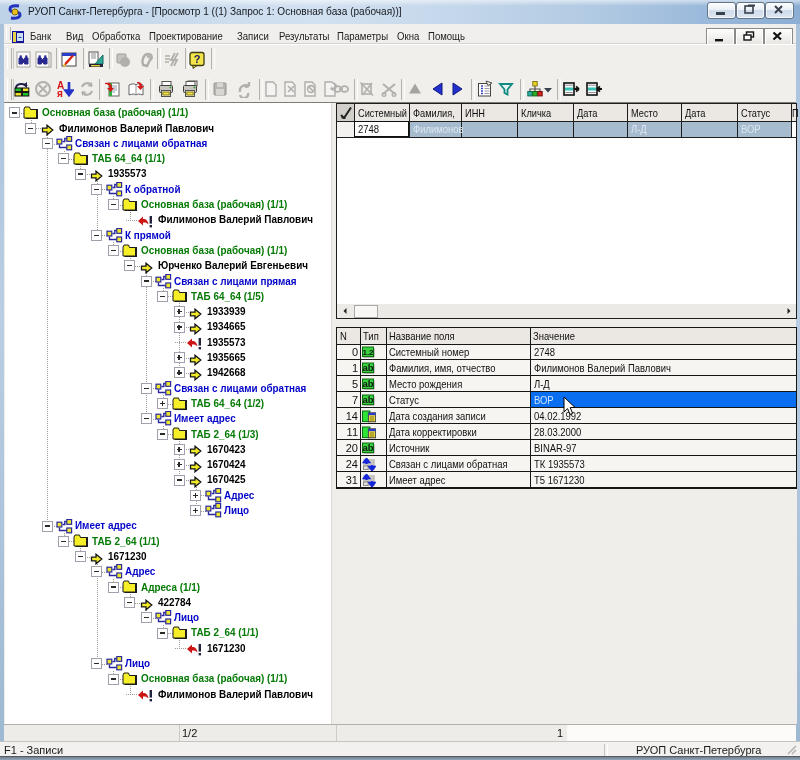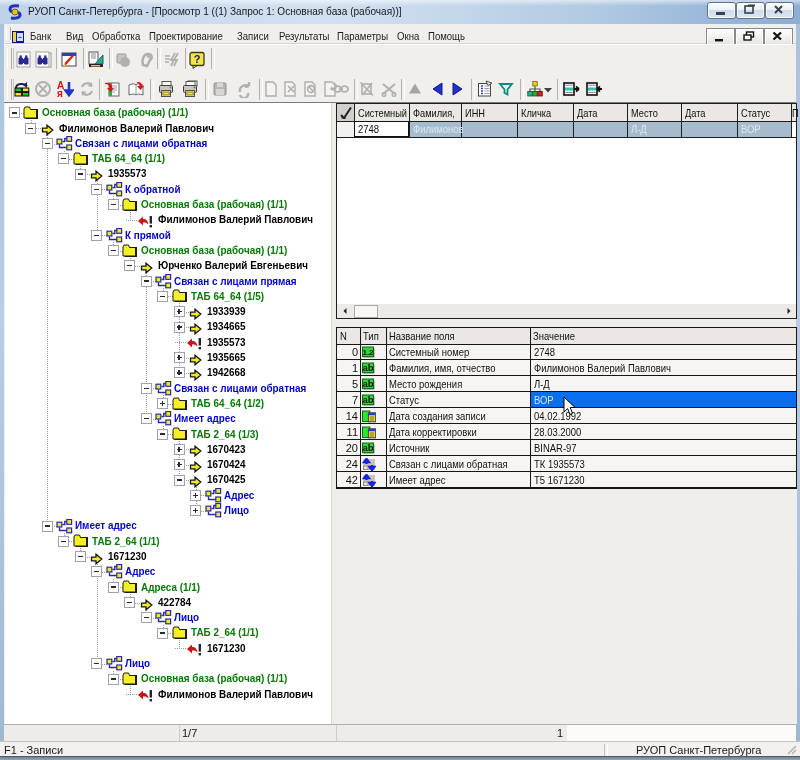--- a/index.html
+++ b/index.html
@@ -740,41 +740,41 @@
 <div class="tx" style="left:338px;top:458px;width:20px;text-align:right;font-size:11px;color:#111;">24</div>
 <div class="a" style="left:362px;top:457px;"><svg width="14" height="13">
       <rect x="1" y="1" width="12" height="11" fill="#c6c4c0"></rect>
       <path d="M4.5 6 L4.5 2.5 M4.5 1 L2.2 4 L6.8 4 Z" stroke="#1525d8" stroke-width="2.4" fill="#1525d8"></path>
       <rect x="1.5" y="8" width="4.6" height="3.4" fill="#e8e6e2" stroke="#8a8884"></rect>
       <path d="M10 7 L10 10.5 M10 12 L7.7 9 L12.3 9 Z" stroke="#1525d8" stroke-width="2.4" fill="#1525d8"></path>
     </svg></div>
 <div class="tx" style="left:389px;top:458px;font-size:11px;color:#111;transform:scaleX(0.86);transform-origin:left center;">Связан с лицами обратная</div>
 <div class="a" style="left:337px;top:472px;width:459px;height:16px;background:#f7f5f2;border-bottom:1px solid #161616;box-sizing:border-box;"></div>
 <div class="tx" style="left:534px;top:474px;font-size:11px;color:#111;transform:scaleX(0.86);transform-origin:left center;">Т5 1671230</div>
-<div class="tx" style="left:338px;top:474px;width:20px;text-align:right;font-size:11px;color:#111;">42</div>
+<div class="tx" style="left:338px;top:474px;width:20px;text-align:right;font-size:11px;color:#111;">31</div>
 <div class="a" style="left:362px;top:473px;"><svg width="14" height="13">
       <rect x="1" y="1" width="12" height="11" fill="#c6c4c0"></rect>
       <path d="M4.5 6 L4.5 2.5 M4.5 1 L2.2 4 L6.8 4 Z" stroke="#1525d8" stroke-width="2.4" fill="#1525d8"></path>
       <rect x="1.5" y="8" width="4.6" height="3.4" fill="#e8e6e2" stroke="#8a8884"></rect>
       <path d="M10 7 L10 10.5 M10 12 L7.7 9 L12.3 9 Z" stroke="#1525d8" stroke-width="2.4" fill="#1525d8"></path>
     </svg></div>
 <div class="tx" style="left:389px;top:474px;font-size:11px;color:#111;transform:scaleX(0.86);transform-origin:left center;">Имеет адрес</div>
 <div class="a" style="left:360px;top:328px;width:1px;height:160px;background:#161616;"></div>
 <div class="a" style="left:386px;top:328px;width:1px;height:160px;background:#161616;"></div>
 <div class="a" style="left:530px;top:328px;width:1px;height:160px;background:#161616;"></div>
 <div class="a" style="left:337px;top:344px;width:459px;height:1px;background:#161616;"></div>
 <div class="a" style="left:336px;top:489px;width:461px;height:235px;background:#f0eeea;"></div>
 <svg class="a" style="left:563px;top:396px;" width="13" height="20">
     <path d="M1 1 L1 16 L4.6 12.6 L7 18.5 L9.6 17.3 L7.2 11.6 L12 11.4 Z" fill="#fff" stroke="#000" stroke-width="1"></path>
   </svg>
 <div class="a" style="left:4px;top:724px;width:792px;height:17px;background:#edece8;border-top:1px solid #b2afab;"></div>
 <div class="a" style="left:567px;top:725px;width:229px;height:16px;background:#fcfbf9;"></div>
 <div class="a" style="left:179px;top:725px;width:1px;height:16px;background:#cfccc8;"></div>
 <div class="a" style="left:336px;top:725px;width:1px;height:16px;background:#cfccc8;"></div>
-<div class="tx" style="left:182px;top:727px;font-size:11px;color:#111;">1/7</div>
+<div class="tx" style="left:182px;top:727px;font-size:11px;color:#111;">1/2</div>
 <div class="tx" style="left:557px;top:727px;font-size:11px;color:#111;">1</div>
 <div class="a" style="left:0;top:741px;width:800px;height:19px;background:#f2f1ef;border-top:1px solid #c6c4c0;box-sizing:border-box;"></div>
 <div class="tx" style="left:4px;top:744px;font-size:11px;color:#1a1a1a;">F1 - Записи</div>
 <div class="tx" style="left:636px;top:744px;font-size:11px;color:#1a1a1a;">РУОП Санкт-Петербурга</div>
 <div class="a" style="left:604px;top:744px;width:2px;height:12px;border-left:1px solid #c6c4c0;border-right:1px solid #fff;"></div>
 <div class="a" style="left:0px;top:756px;width:800px;height:4px;background:linear-gradient(to bottom,#6d8095,#94a7ba);border-top:1px solid #5a5a5a;box-sizing:border-box;"></div>
 <svg class="a" style="left:786px;top:744px;" width="12" height="12">
     <path d="M10 2 L2 10 M10 6 L6 10 M10 10 L10 10" stroke="#b2afab" stroke-width="1.4"></path>
   </svg>
 </body></html>

